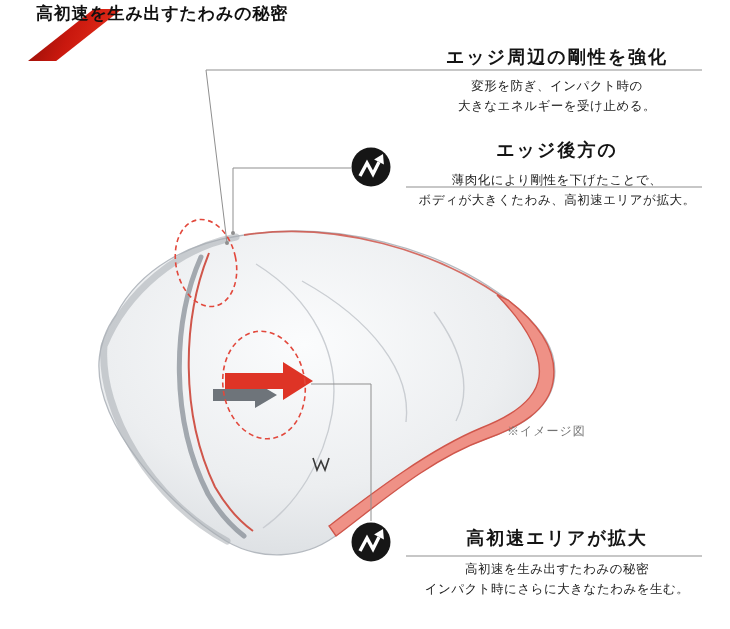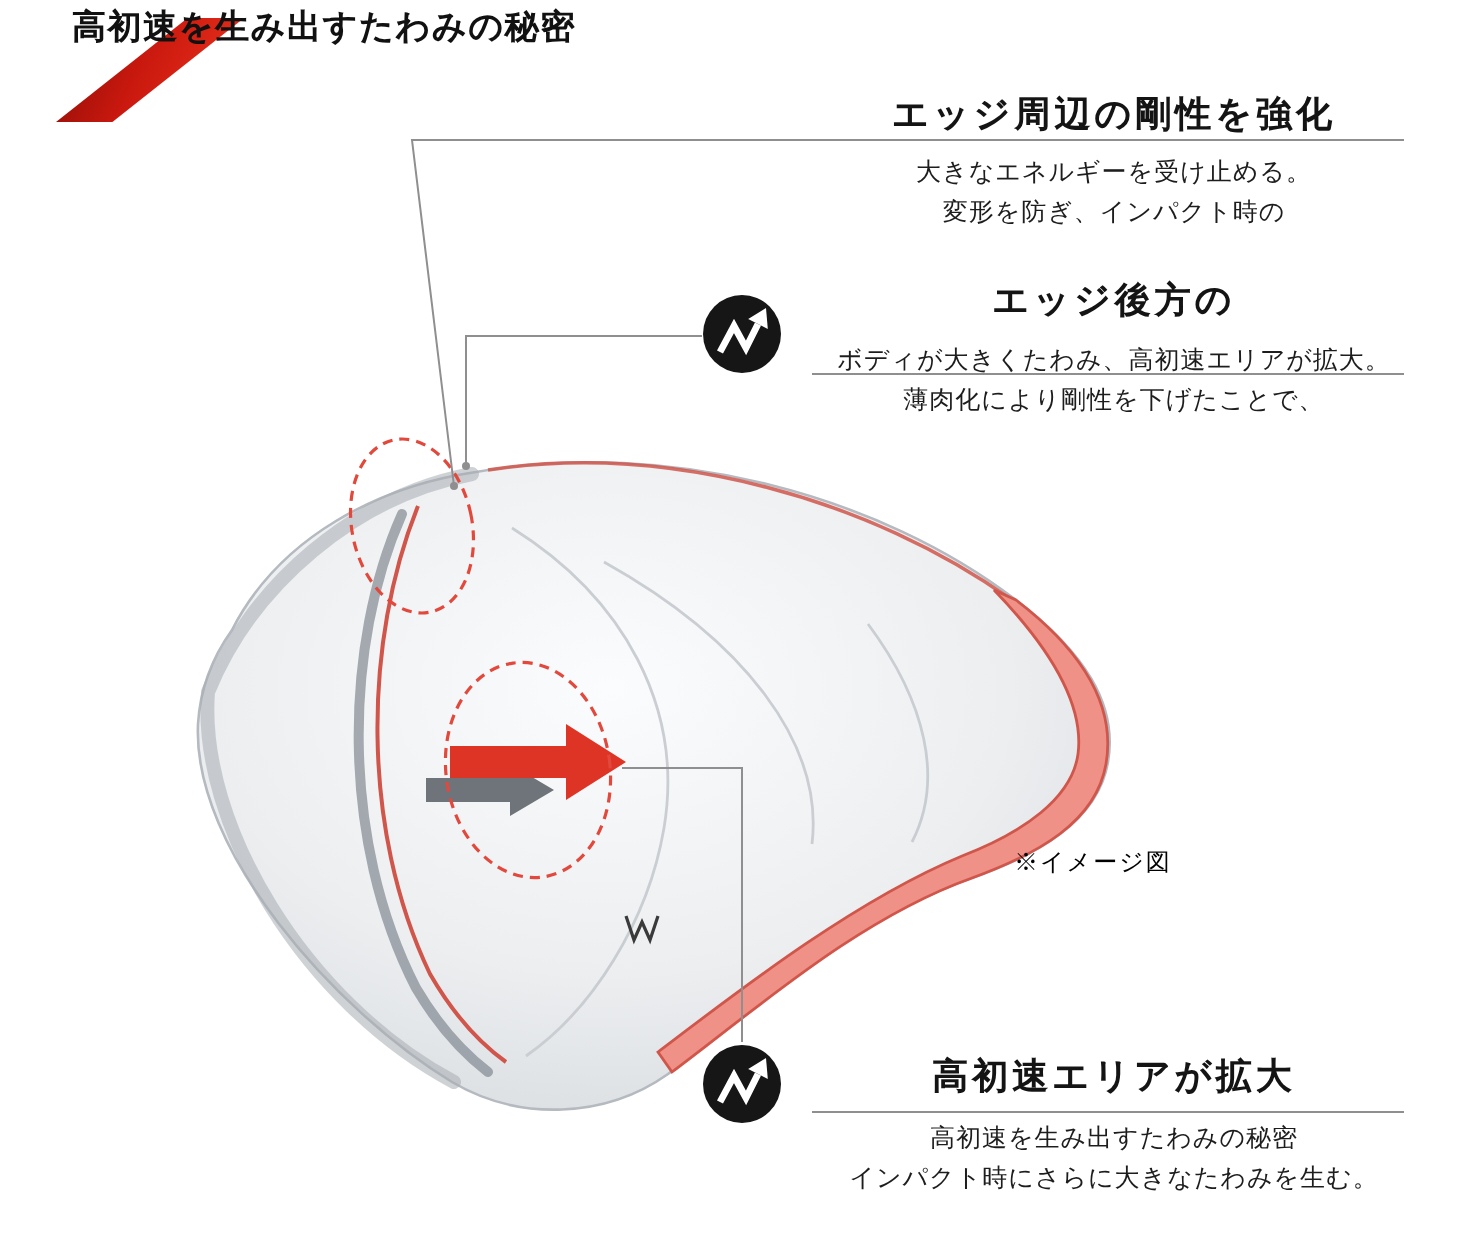--- a/index.html
+++ b/index.html
@@ -28,21 +28,21 @@
     font-size:12.5px; color:#1d1d1d; line-height:19.5px;
     letter-spacing:0.5px; white-space:nowrap;
   }
   .callout-1 { left:407px; top:46px; }
   .callout-2 { left:407px; top:139px; }
   .callout-2 .c-desc { margin-top:9px; }
   .callout-3 { left:407px; top:527px; }
   .callout-3 .c-desc { margin-top:10px; }
   .image-note {
     position:absolute; left:507px; top:423px;
-    font-size:12px; color:#000000; letter-spacing:1px; white-space:nowrap;
+    font-size:12px; color:#737373; letter-spacing:1px; white-space:nowrap;
   }
 </style>
 </head>
 <body>
 
 <div class="stage">
 
   <svg class="art" width="730" height="629" viewBox="0 0 730 629">
     <defs>
       <radialGradient id="bodyGrad" cx="45%" cy="35%" r="80%">
@@ -104,30 +104,30 @@
       <polygon points="12,-13 12.9,-2.5 3.1,-7.5" fill="#ffffff"></polygon>
     </g>
   </svg>
 
   <div class="red-slash"></div>
   <div class="header-title">高初速を生み出すたわみの秘密</div>
 
   <div class="callout callout-1">
     <h2 class="c-title">エッジ周辺の剛性を強化</h2>
     <div class="c-desc">
+      <div>変形を防ぎ、インパクト時の</div>
       <div>大きなエネルギーを受け止める。</div>
-      <div>変形を防ぎ、インパクト時の</div>
     </div>
   </div>
 
   <div class="callout callout-2">
     <h2 class="c-title">エッジ後方の</h2>
     <div class="c-desc">
+      <div>薄肉化により剛性を下げたことで、</div>
       <div>ボディが大きくたわみ、高初速エリアが拡大。</div>
-      <div>薄肉化により剛性を下げたことで、</div>
     </div>
   </div>
 
   <div class="image-note">※イメージ図</div>
 
   <div class="callout callout-3">
     <h2 class="c-title">高初速エリアが拡大</h2>
     <div class="c-desc">
       <div>高初速を生み出すたわみの秘密</div>
       <div>インパクト時にさらに大きなたわみを生む。</div>

